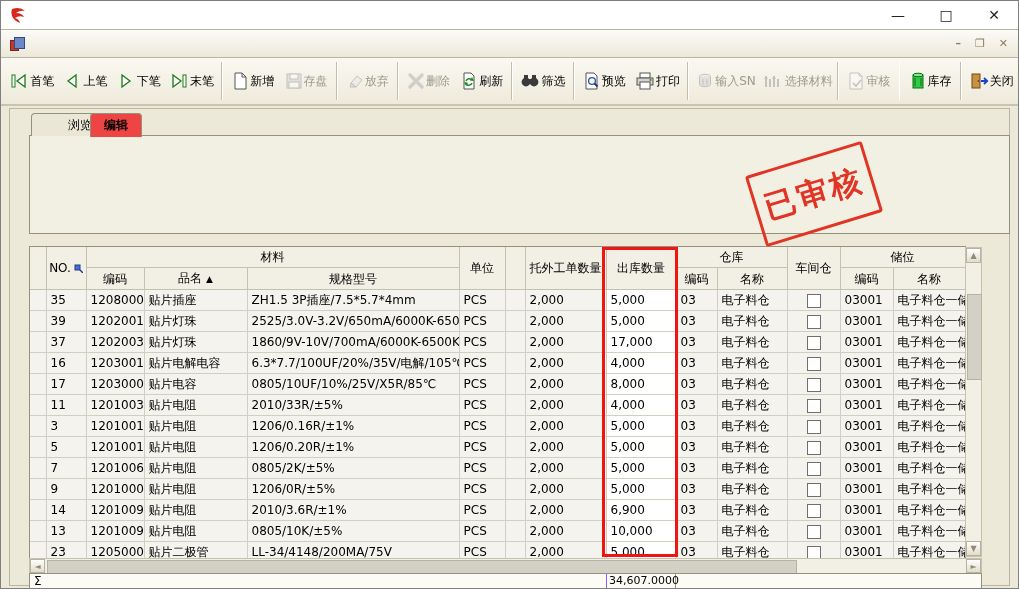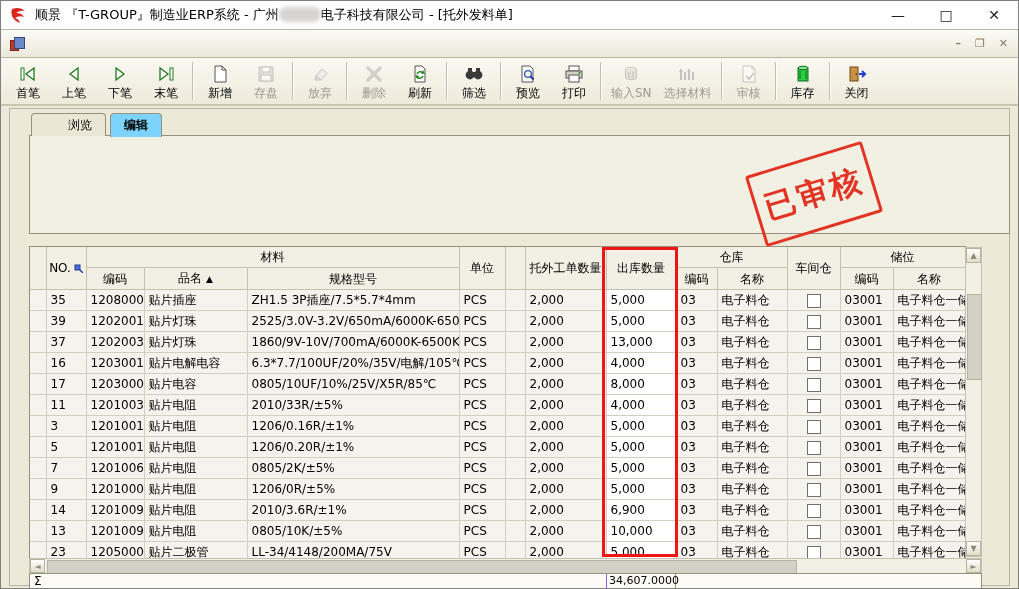--- a/index.html
+++ b/index.html
@@ -30,32 +30,32 @@
   .menubar-icon .sq2{position:absolute;right:0;top:1px;width:9px;height:10px;background:#6b89c8;border:1px solid #33487c;}
   .menu-item{padding:3px 11px;white-space:nowrap;}
   .mdi-controls{margin-left:auto;display:flex;align-items:center;gap:14px;padding-right:10px;
     color:#8a7c60;font-weight:bold;font-size:11px;}
   .mdi-btn{cursor:default;}
   
   .toolbar{position:absolute;left:0;top:57px;width:100%;height:48px;
     background:linear-gradient(#faf8f1,#eeeadb);
     border-bottom:2px solid #c9c4b0;
     display:flex;align-items:stretch;padding-left:4px;box-sizing:border-box;}
-  .tbtn{display:flex;flex-direction:column;align-items:center;justify-content:center;
+  .tbtn{display:flex;flex-direction:row;align-items:center;justify-content:center;
     padding:2px 6px;min-width:34px;gap:1px;}
   .tbtn .ticon{width:22px;height:22px;display:flex;align-items:center;justify-content:center;}
   .tbtn .tlabel{font-size:12px;line-height:14px;white-space:nowrap;}
   .tbtn.disabled .tlabel{color:#9e9a8d;}
   .tbtn.disabled .ticon{opacity:.45;filter:grayscale(1);}
   .tsep{width:1px;background:#c3beab;margin:4px 3px;border-right:1px solid #fff;}
   
   .tab{position:absolute;top:112px;height:22px;line-height:22px;padding:0 13px;
     background:#ebe7d6;border:1px solid #95917f;border-bottom:none;
     border-radius:4px 4px 0 0;z-index:2;}
-  .tab.active{background:#7dd3fc;height:23px;font-weight:bold;z-index:3;margin-left:20px;}
+  .tab.active{background:#ef4444;height:23px;font-weight:bold;z-index:3;}
   
   .form-panel{position:absolute;left:28px;top:134px;width:981px;height:99px;
     background:#f2efe3;border:1px solid #95917f;box-sizing:border-box;z-index:1;}
   .flabel{position:absolute;height:19px;line-height:19px;text-align:right;white-space:nowrap;}
   .red{color:#d40000;}
   .fld{position:absolute;height:19px;border:1px solid #a39f90;background:#fff;
     line-height:17px;padding:0 4px;box-sizing:border-box;white-space:nowrap;overflow:hidden;}
   .fld.ro{background:#f1eee0;}
   .mini-btn{position:absolute;width:16px;height:17px;top:0;right:0;
     background:linear-gradient(#ffffff,#e4dfcc);border-left:1px solid #b0ac9c;
@@ -118,21 +118,20 @@
   .content-frame{position:absolute;left:8px;top:107px;width:1001px;height:478px;
     border:1px solid #b9b5a4;box-sizing:border-box;pointer-events:none;}
 </style>
 </head>
 <body>
 
 <div class="titlebar">
   <svg class="app-logo" viewBox="0 0 20 20">
     <path d="M3 4 q8 -3 13 2 q-5 -1 -9 2 q6 0 8 4 q-5 -2 -9 1 q4 1 5 5 q-6 -2 -8 -7 q-1.5 -4 0 -7z" fill="#d8281e"></path>
   </svg>
-  <span class="title-text"><span>顺景 『T-GROUP』制造业ERP系统 - 广州</span><span class="blur-blob"></span><span>电子科技有限公司 - [托外发料单]</span></span>
   <div class="win-controls">
     <div class="win-btn">—</div>
     <div class="win-btn">□</div>
     <div class="win-btn">✕</div>
   </div>
 </div>
 
 <div class="menubar">
   <span class="menubar-icon">
       <span class="sq1"></span>
@@ -473,21 +472,21 @@
         </tr>
         <tr>
           <td></td>
           <td class="num">37</td>
           <td>12020035</td>
           <td>贴片灯珠</td>
           <td>1860/9V-10V/700mA/6000K-6500K/...</td>
           <td>PCS</td>
           <td></td>
           <td class="num">2,000</td>
-          <td class="num qty-out">13,000</td>
+          <td class="num qty-out">17,000</td>
           <td>03</td>
           <td>电子料仓</td>
           <td class="center"><span class="chk"></span></td>
           <td>03001</td>
           <td>电子料仓一储</td>
         </tr>
         <tr>
           <td></td>
           <td class="num">16</td>
           <td>12030010</td>

